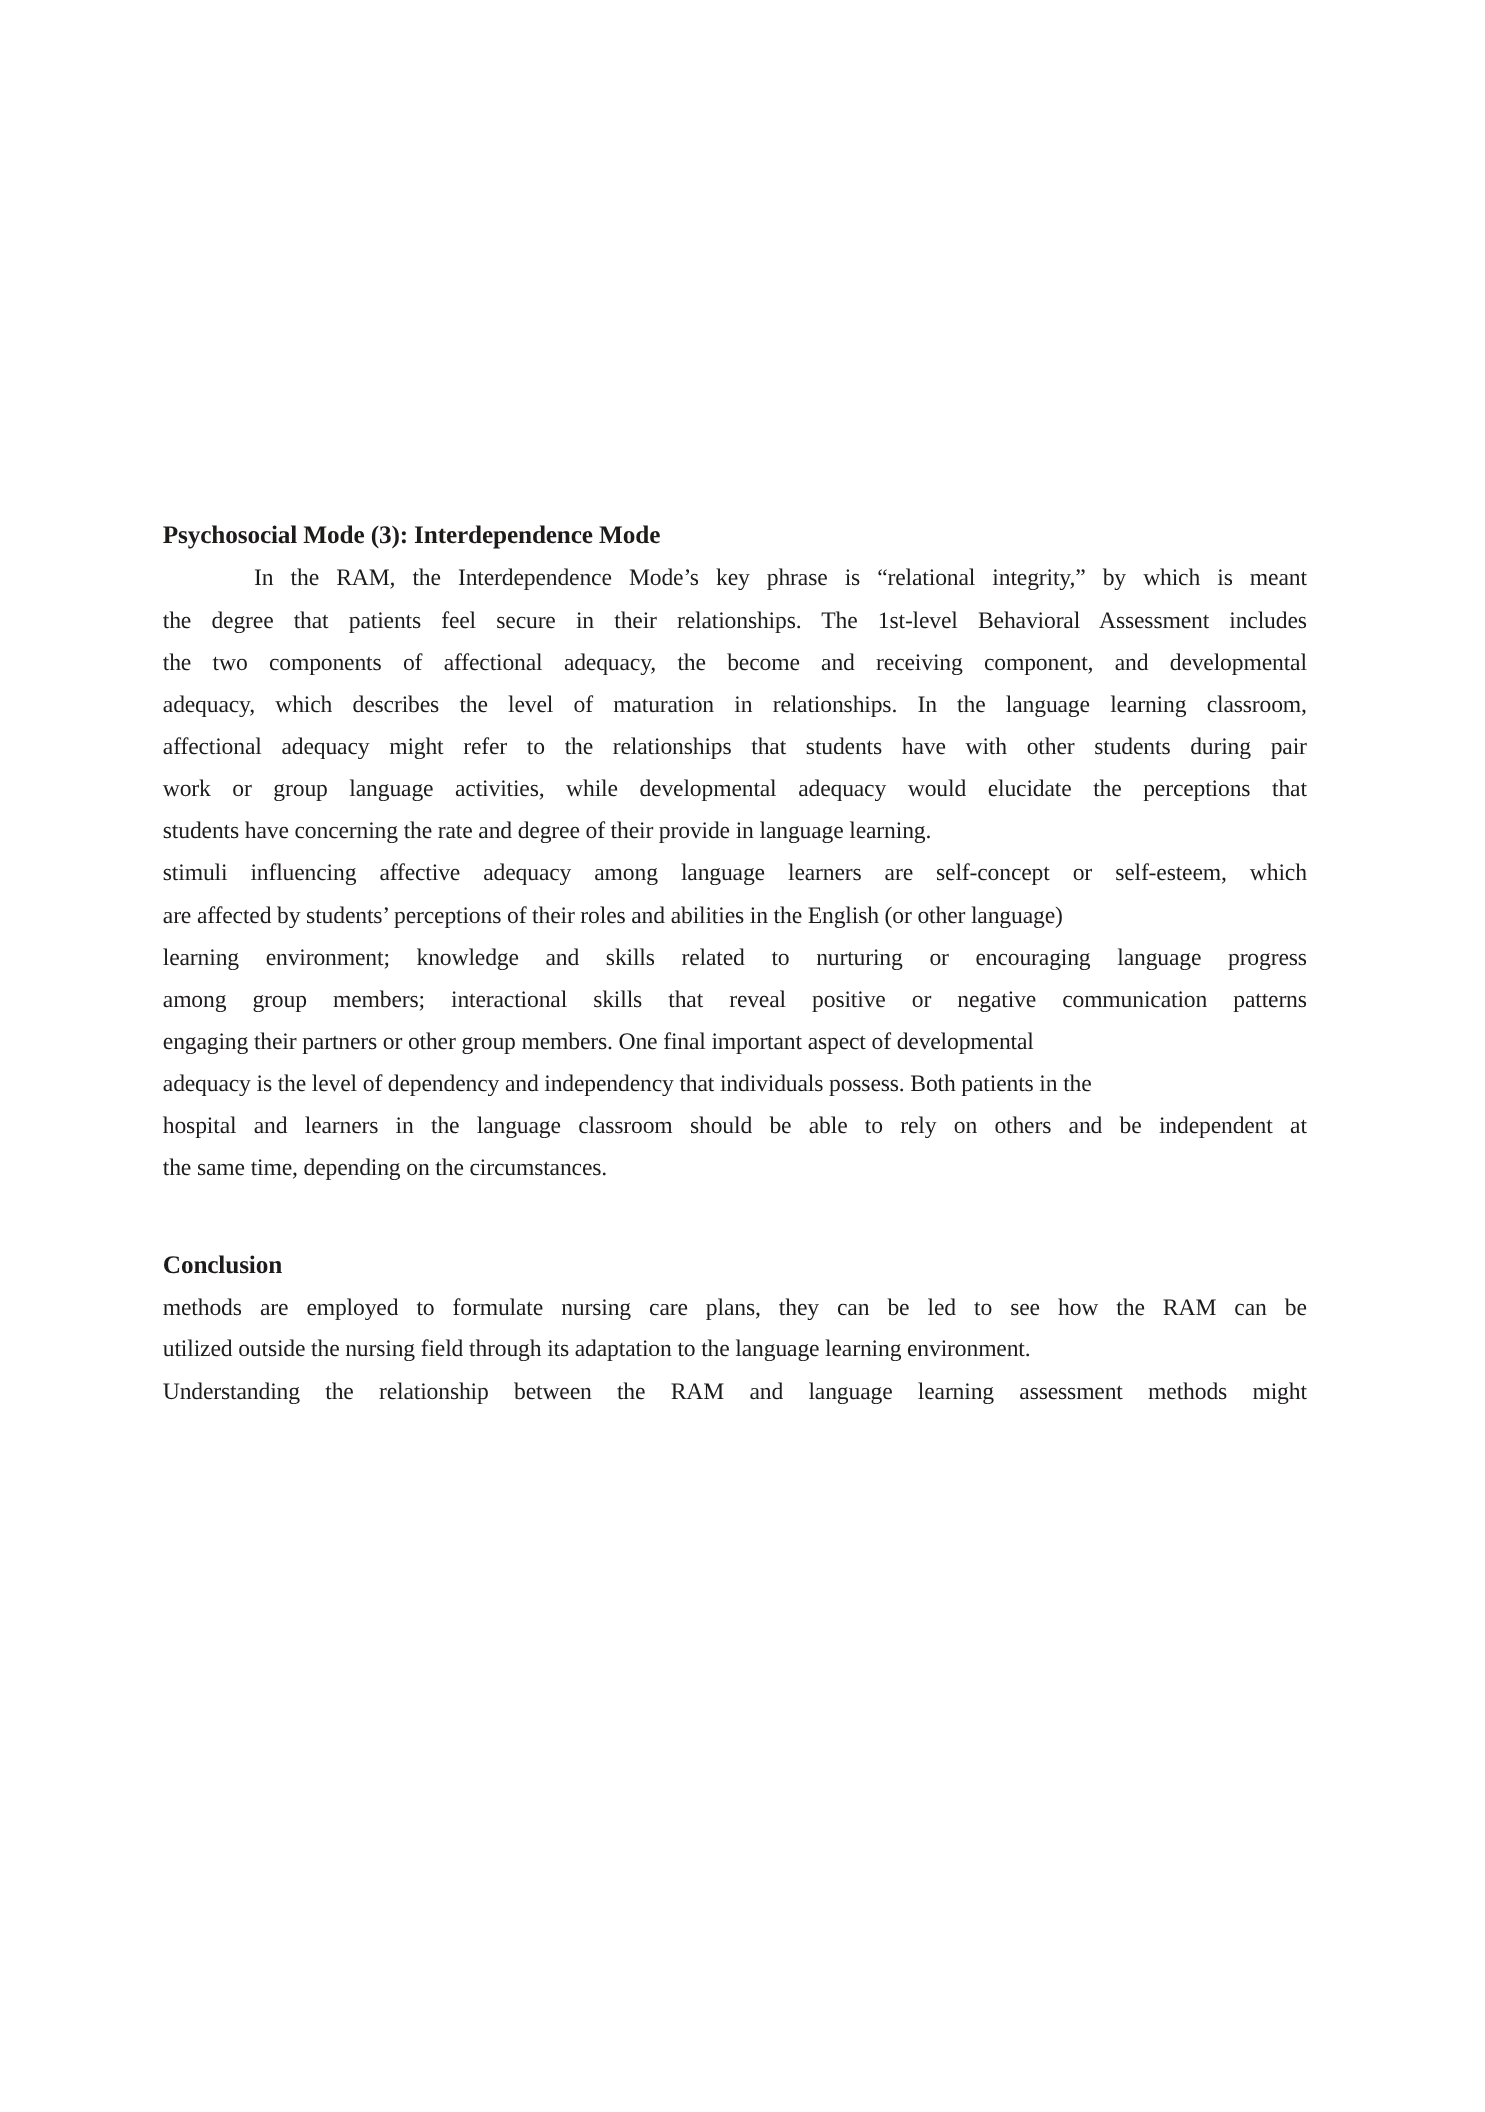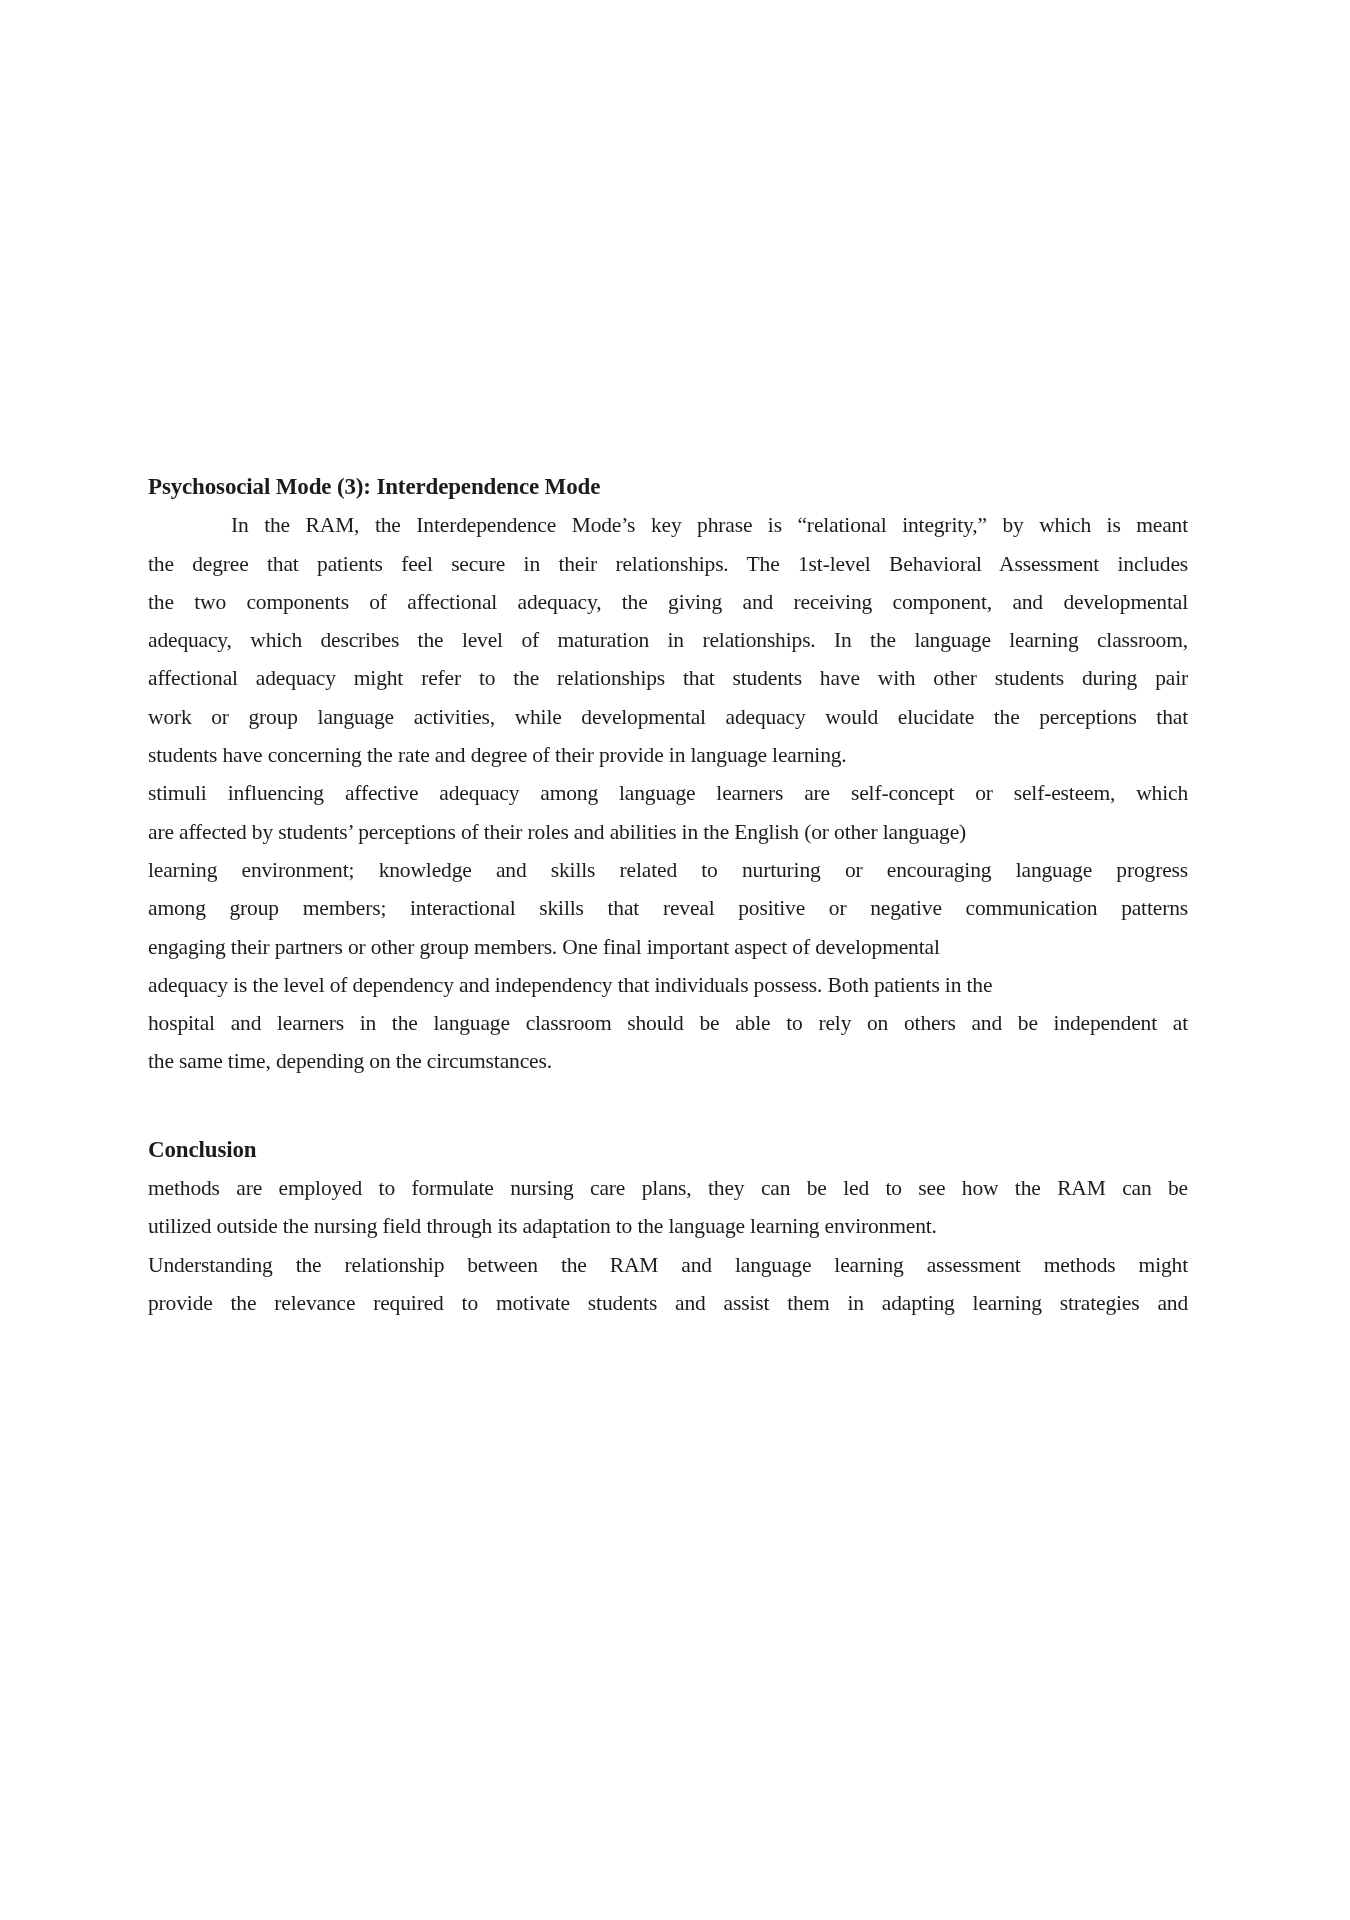--- a/index.html
+++ b/index.html
@@ -51,33 +51,32 @@
   }
 </style>
 </head>
 <body>
 
 <div class="page">
   <div class="content" id="doc-root">
       <div class="heading line left">Psychosocial Mode (3): Interdependence Mode</div>
       <div class="line j ind">In the RAM, the Interdependence Mode’s key phrase is “relational integrity,” by which is meant</div>
       <div class="line j">the degree that patients feel secure in their relationships. The 1st-level Behavioral Assessment includes</div>
-      <div class="line j">the two components of affectional adequacy, the giving and receiving component, and developmental</div>
+      <div class="line j">the two components of affectional adequacy, the become and receiving component, and developmental</div>
       <div class="line j">adequacy, which describes the level of maturation in relationships. In the language learning classroom,</div>
       <div class="line j">affectional adequacy might refer to the relationships that students have with other students during pair</div>
       <div class="line j">work or group language activities, while developmental adequacy would elucidate the perceptions that</div>
       <div class="line left">students have concerning the rate and degree of their provide in language learning.</div>
       <div class="line j">stimuli influencing affective adequacy among language learners are self-concept or self-esteem, which</div>
       <div class="line left">are affected by students’ perceptions of their roles and abilities in the English (or other language)</div>
       <div class="line j">learning environment; knowledge and skills related to nurturing or encouraging language progress</div>
       <div class="line j">among group members; interactional skills that reveal positive or negative communication patterns</div>
       <div class="line left">engaging their partners or other group members. One final important aspect of developmental</div>
       <div class="line left">adequacy is the level of dependency and independency that individuals possess. Both patients in the</div>
       <div class="line j">hospital and learners in the language classroom should be able to rely on others and be independent at</div>
       <div class="line left">the same time, depending on the circumstances.</div>
       <div class="spacer"></div>
       <div class="heading line left">Conclusion</div>
       <div class="line j">methods are employed to formulate nursing care plans, they can be led to see how the RAM can be</div>
       <div class="line left">utilized outside the nursing field through its adaptation to the language learning environment.</div>
       <div class="line j">Understanding the relationship between the RAM and language learning assessment methods might</div>
-      <div class="line j">provide the relevance required to motivate students and assist them in adapting learning strategies and</div>
     </div>
 </div>
 
 </body></html>

